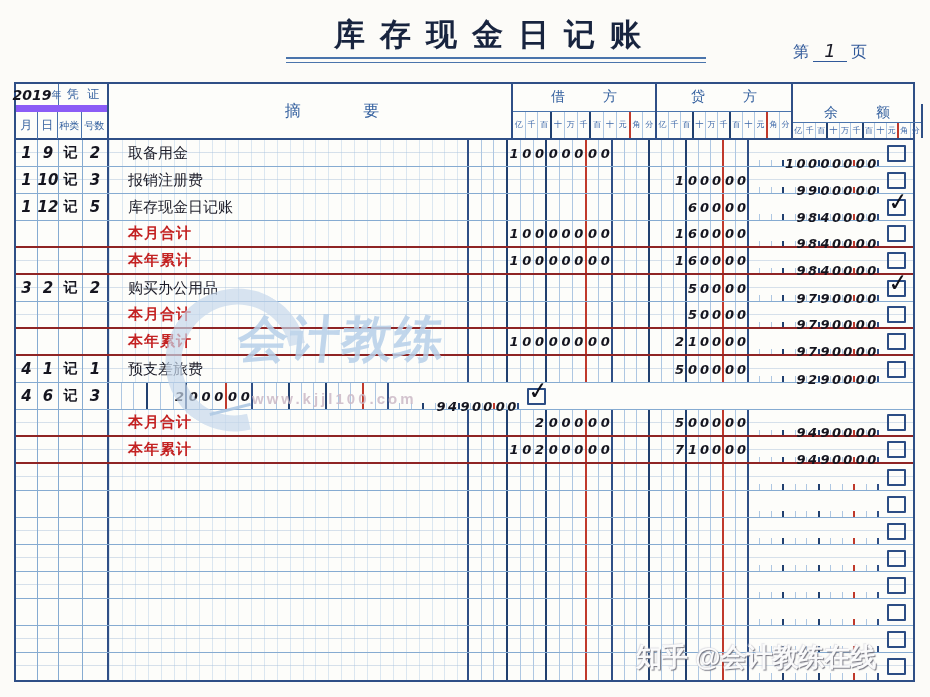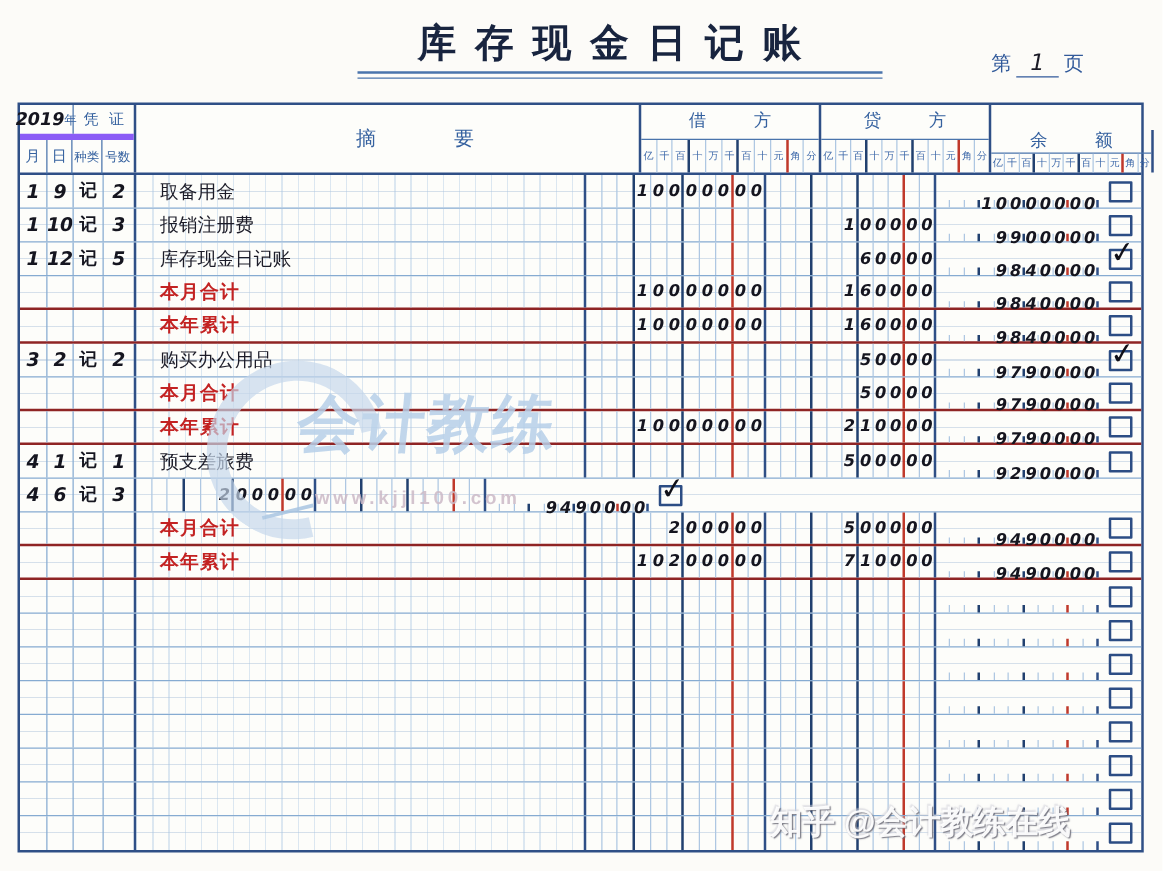--- a/index.html
+++ b/index.html
@@ -16,21 +16,21 @@
          font-family:"DejaVu Sans",sans-serif;font-style:italic;font-size:18px;color:#1a1a26;
          border-bottom:1px solid #31599a;margin:0 4px;}
 
   
   .ledger{position:absolute;left:14px;top:82px;width:901px;height:600px;box-sizing:border-box;
           border:2px solid #2f4f86;background:#fdfdfa;}
 
   .thead{display:flex;height:56px;box-sizing:border-box;border-bottom:2px solid #2f4f86;}
   .thead .blue{color:#35619f;}
   .hl{width:93px;flex:0 0 93px;box-sizing:border-box;border-right:2px solid #2f4f86;}
-  .hl-top{display:flex;height:28px;box-sizing:border-box;border-bottom:5px solid #8b5cf6;}
+  .hl-top{display:flex;height:28px;box-sizing:border-box;border-bottom:7px solid #8b5cf6;}
   .hy{width:43px;box-sizing:border-box;border-right:1px solid #4a74ac;display:flex;
       align-items:center;justify-content:center;}
   .hy .hwt{font-size:14px;}
   .hy .suffix{font-size:10px;color:#35619f;}
   .hv{width:50px;display:flex;align-items:center;justify-content:center;font-size:12px;word-spacing:5px;}
   .hl-bot{display:flex;height:27px;}
   .hc{box-sizing:border-box;border-right:1px solid #4a74ac;display:flex;align-items:center;
       justify-content:center;font-size:12px;}
   .hc:last-child{border-right:none;}
   .hc.sm{font-size:10px;}
@@ -40,21 +40,21 @@
         display:flex;align-items:center;justify-content:center;font-size:16px;word-spacing:58px;margin-left:44px;}
   .hamt{box-sizing:border-box;border-right:2px solid #2f4f86;display:flex;flex-direction:column;}
   .hamt-t{height:28px;box-sizing:border-box;border-bottom:1px solid #4a74ac;display:flex;
           align-items:center;justify-content:center;font-size:14px;word-spacing:34px;color:#35619f;}
   .hamt-b{height:27px;display:flex;}
   .hd{flex:1;display:flex;align-items:center;justify-content:center;font-size:8px;color:#3a66a8;
       box-sizing:border-box;border-right:1px solid #aec7e2;}
   .hd.g{border-right:2px solid #21406f;}
   .hd.r{border-right:2px solid #c0392b;}
   .hd:last-child{border-right:none;}
-  .w-debit{width:144px;flex:0 0 144px;justify-content:flex-end;} .w-credit{width:136px;flex:0 0 136px;} .w-bal{width:130px;flex:0 0 130px;margin-top:20px;}
+  .w-debit{width:144px;flex:0 0 144px;} .w-credit{width:136px;flex:0 0 136px;} .w-bal{width:130px;flex:0 0 130px;margin-top:20px;}
   .hchk{width:34px;flex:0 0 34px;display:flex;align-items:center;justify-content:center;}
   .hchk span{writing-mode:vertical-rl;text-orientation:upright;letter-spacing:9px;font-size:13px;color:#35619f;}
 
   
   .row{display:flex;height:27px;box-sizing:border-box;border-bottom:1px solid #86abd1;
        background:linear-gradient(to bottom, rgba(0,0,0,0) 0 12.5px,
                   rgba(140,170,205,.35) 12.5px 13.4px, rgba(0,0,0,0) 13.4px);}
   .row.total{border-bottom:2px solid #8f2424;}
   .row:last-child{border-bottom:none;}
   .c{box-sizing:border-box;border-right:1px solid #86abd1;display:flex;align-items:center;
@@ -81,21 +81,21 @@
   
   .wm{position:absolute;left:160px;top:280px;width:300px;height:145px;pointer-events:none;opacity:.85;}
   .wm-c{position:absolute;left:6px;top:8px;width:108px;height:112px;border:16px solid #c6d8ec;
         border-radius:50%;border-right-color:transparent;transform:rotate(32deg);opacity:.8;}
   .wm-brand{position:absolute;left:78px;top:26px;font-size:50px;font-weight:700;color:#b7d0e9;
         letter-spacing:2px;transform:skewX(-6deg);white-space:nowrap;}
   .wm-swoosh{position:absolute;left:48px;top:118px;width:42px;height:10px;
         border-bottom:3px solid #a9c5e2;transform:rotate(-14deg);}
   .wm-url{position:absolute;left:92px;top:110px;font-size:15px;font-weight:700;color:#ccbac7;
         letter-spacing:3px;white-space:nowrap;}
-  .wm-zhihu{position:absolute;left:616px;top:640px;font-size:26px;font-weight:700;
+  .wm-zhihu{position:absolute;left:636px;top:640px;font-size:26px;font-weight:700;
         color:rgba(255,255,255,.95);white-space:nowrap;
         text-shadow:1px 1px 1px rgba(105,105,118,.9), -1px -1px 1px rgba(210,210,218,.6);}
 </style>
 </head>
 <body>
 
 <div class="page">
 
   <div class="title">库存现金日记账</div>
   <div class="title-underline"></div>

